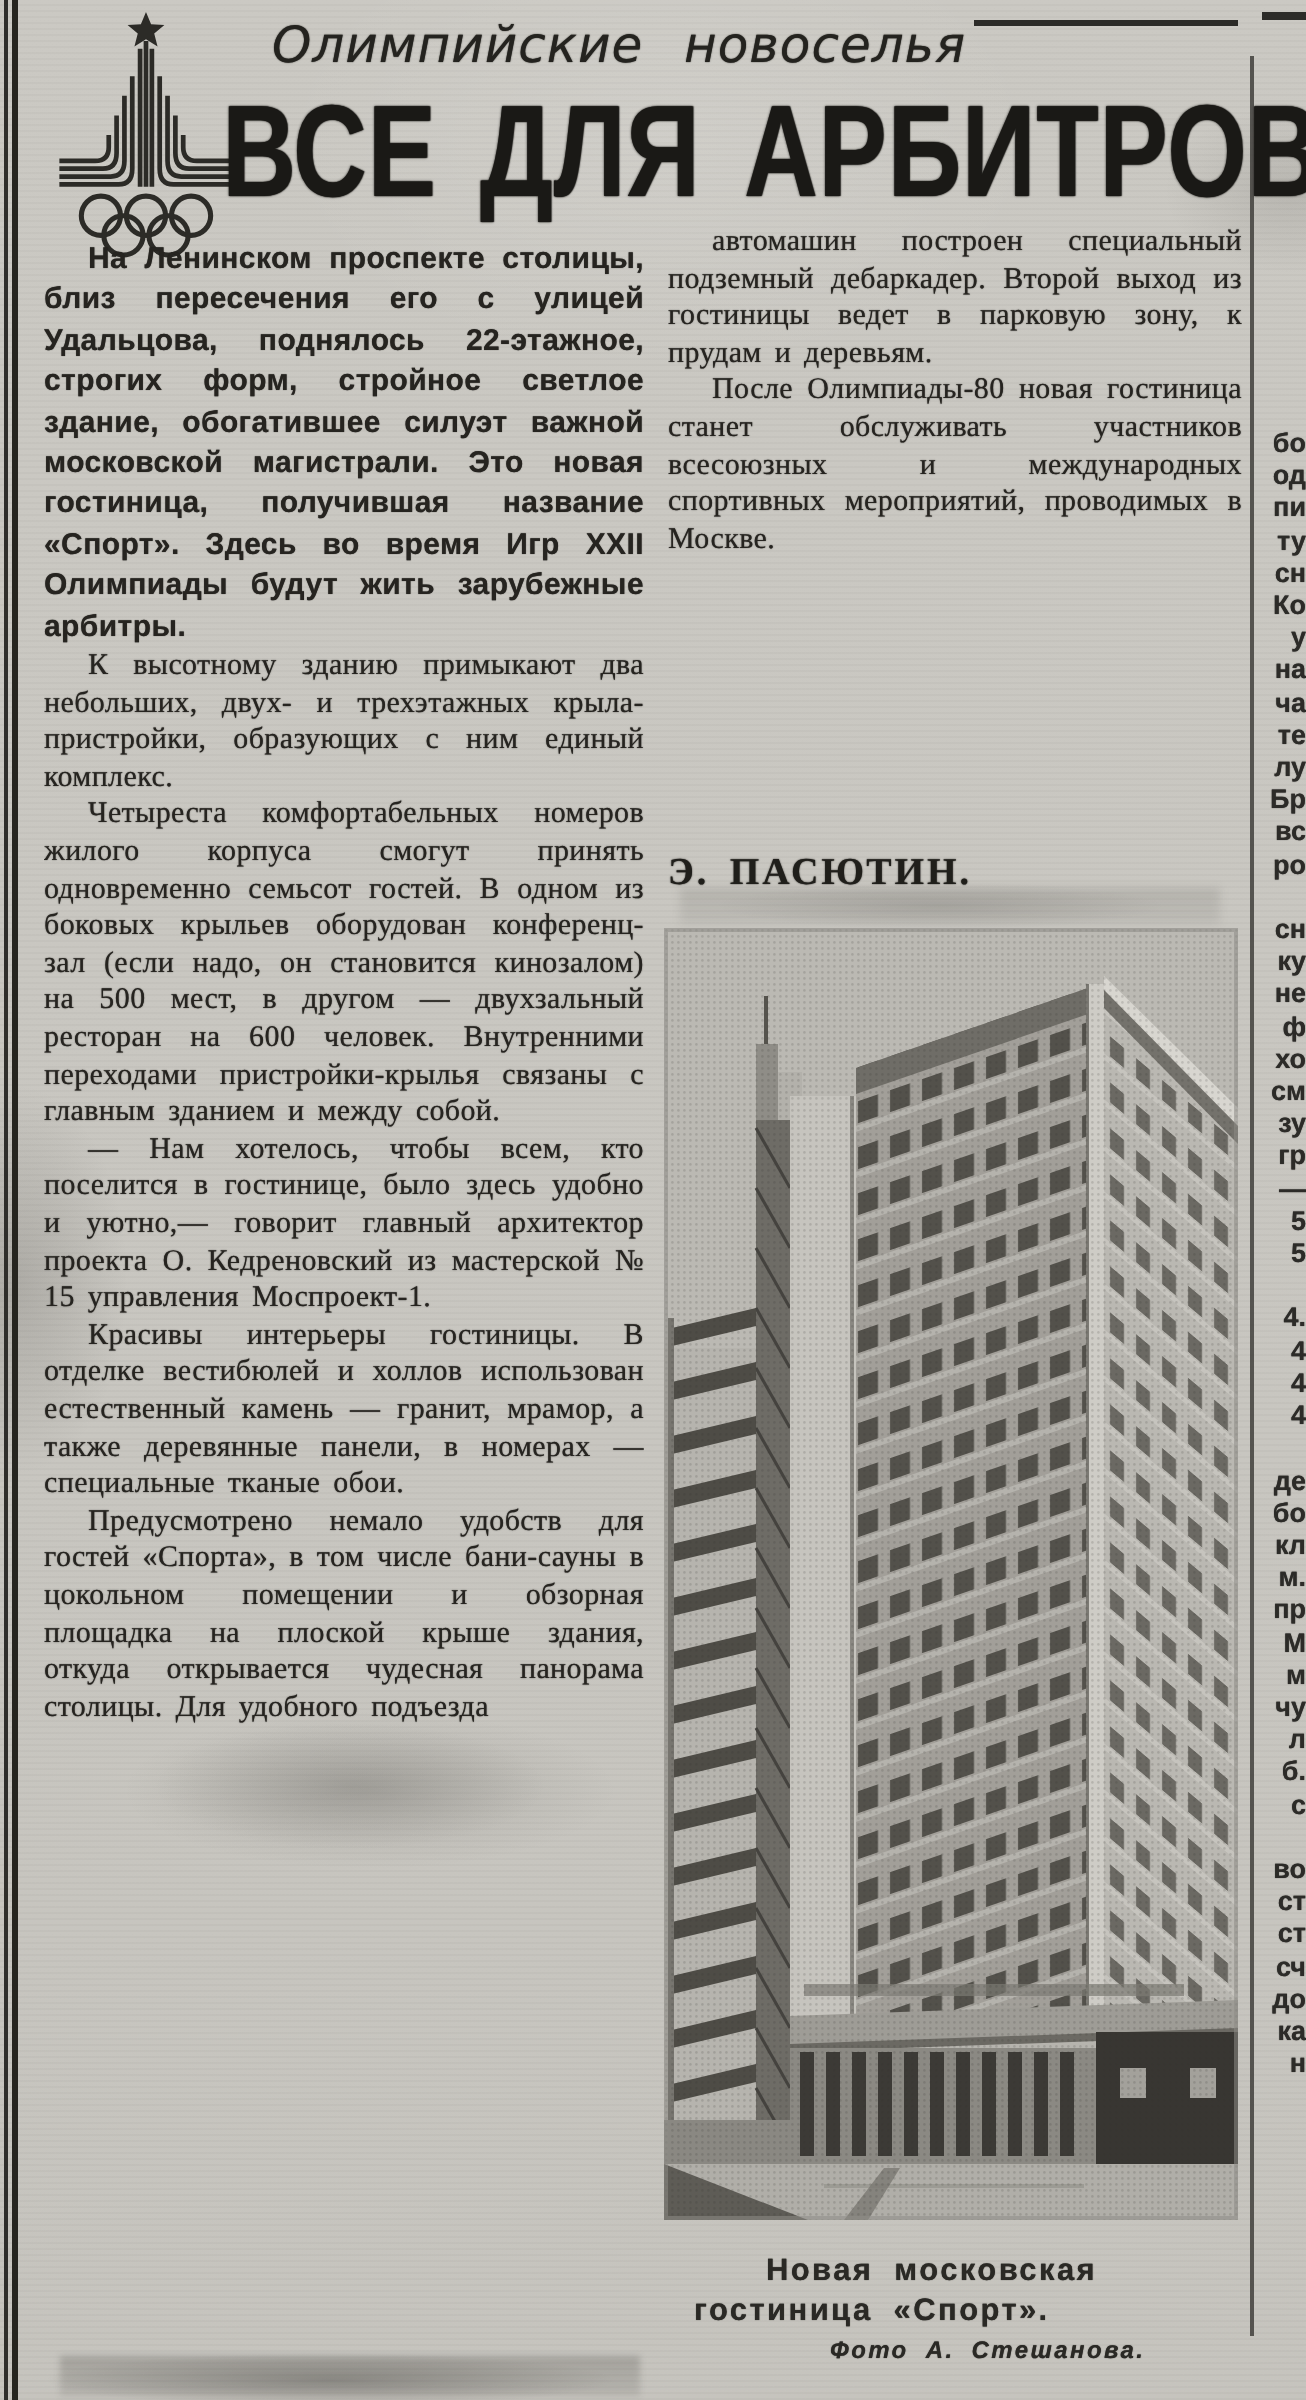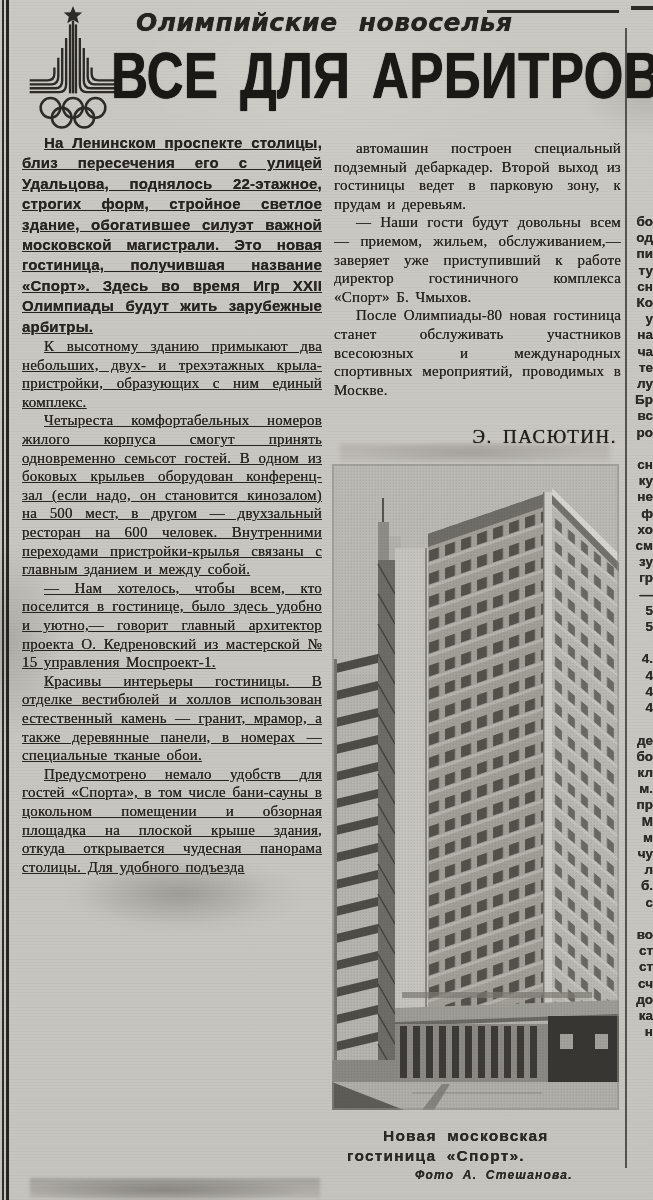--- a/index.html
+++ b/index.html
@@ -19,46 +19,46 @@
   }
   .rule-left-a{position:absolute;left:2px;top:0;width:2px;height:1200px;background:#2f2e2b;}
   .rule-left-b{position:absolute;left:6px;top:0;width:3px;height:1200px;background:#26251f;}
   .rule-col{position:absolute;left:625px;top:28px;width:2px;height:1140px;background:#41403c;opacity:.85;}
   .rule-top-a{position:absolute;left:487px;top:10px;width:132px;height:3px;background:#2c2b28;}
   .rule-top-b{position:absolute;left:631px;top:6px;width:22px;height:4px;background:#2c2b28;}
 
   .logo{position:absolute;left:24px;top:4px;width:98px;height:126px;}
   .rubric{
     position:absolute;left:136px;top:8px;width:360px;
-    font-family:"DejaVu Sans", sans-serif;font-style:italic;font-weight:bold;
+    font-family:"DejaVu Sans", sans-serif;font-style:italic;font-weight:normal;
     font-size:25px;letter-spacing:.5px;word-spacing:12px;color:#24231f;
     text-shadow:0 0 .7px #24231f;white-space:nowrap;
   }
   .headline{
     position:absolute;left:111px;top:38px;margin:0;width:520px;
     font-family:"Liberation Sans", sans-serif;font-weight:bold;
     font-size:51px;letter-spacing:.5px;word-spacing:7px;color:#17161356;
     color:#1a1916;transform:scaleY(1.28);transform-origin:0 0;
     text-shadow:0 0 1px #1a1916, .5px 0 .5px #1a1916;white-space:nowrap;
   }
 
-  .colL{position:absolute;left:22px;top:133px;width:300px;height:1064px;overflow:hidden;text-decoration:underline;}
-  .colR{position:absolute;left:334px;top:139px;width:287px;height:324px;overflow:hidden;}
+  .colL{position:absolute;left:22px;top:120px;width:300px;height:1064px;overflow:hidden;}
+  .colR{position:absolute;left:334px;top:112px;width:287px;height:324px;overflow:hidden;}
   .colL p,.colR p{
     margin:0;padding:0;font-size:15px;line-height:18.6px;text-align:justify;
     text-indent:22px;letter-spacing:.2px;word-spacing:2.5px;
     text-shadow:0 0 .6px rgba(38,36,32,.9);
   }
   .colL p.lead{
     font-family:"Liberation Sans", sans-serif;font-weight:bold;
     font-size:15px;line-height:20.4px;word-spacing:4px;text-shadow:0 0 .5px rgba(30,29,26,.8);
   }
   .byline{
-    position:absolute;left:334px;top:426px;width:283px;text-align:right;
-    font-weight:normal;font-size:19px;letter-spacing:1.5px;word-spacing:4px;
+    position:absolute;left:334px;top:426px;width:283px;
+    font-weight:bold;font-size:19px;letter-spacing:1.5px;word-spacing:4px;
     color:#201f1b;text-shadow:0 0 .8px #201f1b;
     font-family:"Liberation Serif", serif;
   }
 
   .photo{
     position:absolute;left:332px;top:464px;width:287px;height:646px;margin:0;
     box-shadow:inset 0 0 14px rgba(60,58,54,.45);
   }
   .photo svg{display:block;width:100%;height:100%;}
 
@@ -129,21 +129,20 @@
     <p class="lead">На Ленинском проспекте столицы, близ пересечения его с улицей Удальцова, поднялось 22-этажное, строгих форм, стройное светлое здание, обогатившее силуэт важной московской магистрали. Это новая гостиница, получившая название «Спорт». Здесь во время Игр XXII Олимпиады будут жить зарубежные арбитры.</p>
     <p>К высотному зданию примыкают два небольших, двух- и трехэтажных крыла-пристройки, образующих с ним единый комплекс.</p>
     <p>Четыреста комфортабельных номеров жилого корпуса смогут принять одновременно семьсот гостей. В одном из боковых крыльев оборудован конференц-зал (если надо, он становится кинозалом) на 500 мест, в другом — двухзальный ресторан на 600 человек. Внутренними переходами пристройки-крылья связаны с главным зданием и между собой.</p>
     <p>— Нам хотелось, чтобы всем, кто поселится в гостинице, было здесь удобно и уютно,— говорит главный архитектор проекта О. Кедреновский из мастерской № 15 управления Моспроект-1.</p>
     <p>Красивы интерьеры гостиницы. В отделке вестибюлей и холлов использован естественный камень — гранит, мрамор, а также деревянные панели, в номерах — специальные тканые обои.</p>
     <p>Предусмотрено немало удобств для гостей «Спорта», в том числе бани-сауны в цокольном помещении и обзорная площадка на плоской крыше здания, откуда открывается чудесная панорама столицы. Для удобного подъезда</p>
   </div>
 
   <div class="colR">
     <p>автомашин построен специальный подземный дебаркадер. Второй выход из гостиницы ведет в парковую зону, к прудам и деревьям.</p>
-    <p>— Наши гости будут довольны всем — приемом, жильем, обслуживанием,— заверяет уже приступивший к работе директор гостиничного комплекса «Спорт» Б. Чмыхов.</p>
     <p>После Олимпиады-80 новая гостиница станет обслуживать участников всесоюзных и международных спортивных мероприятий, проводимых в Москве.</p>
   </div>
 
   <div class="byline">Э. ПАСЮТИН.</div>
 
   <figure class="photo">
     <svg viewBox="0 0 287 646" xmlns="http://www.w3.org/2000/svg" preserveAspectRatio="none">
       <defs>
         <pattern id="dots" width="3" height="3" patternUnits="userSpaceOnUse">
           <circle cx="1.2" cy="1.2" r="0.65" fill="#2f2e2b"></circle>

